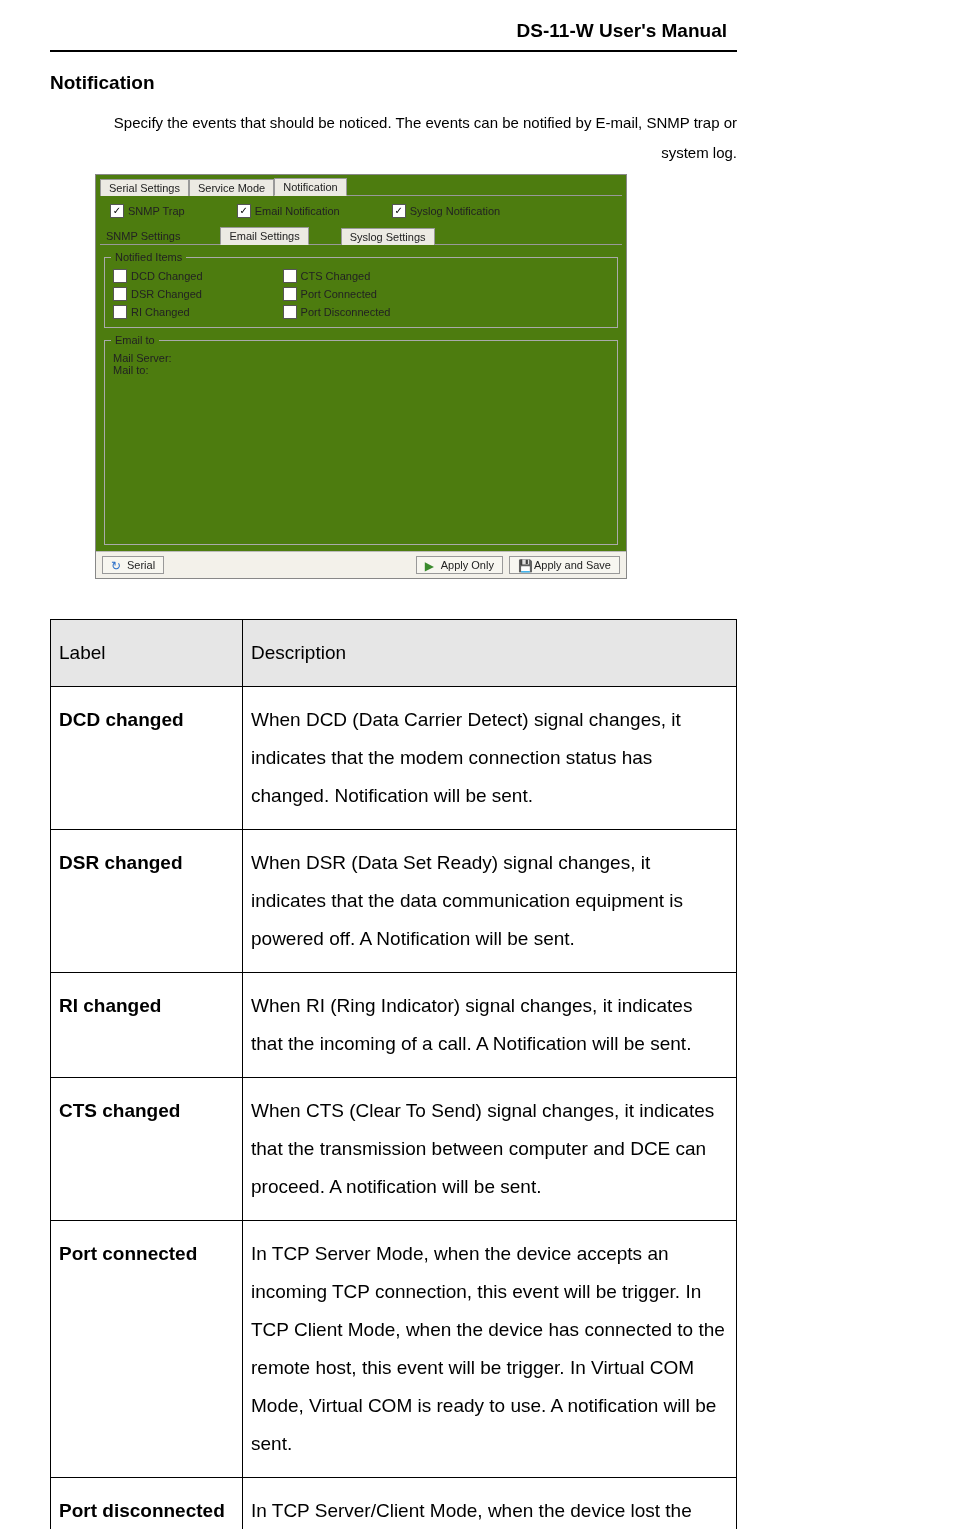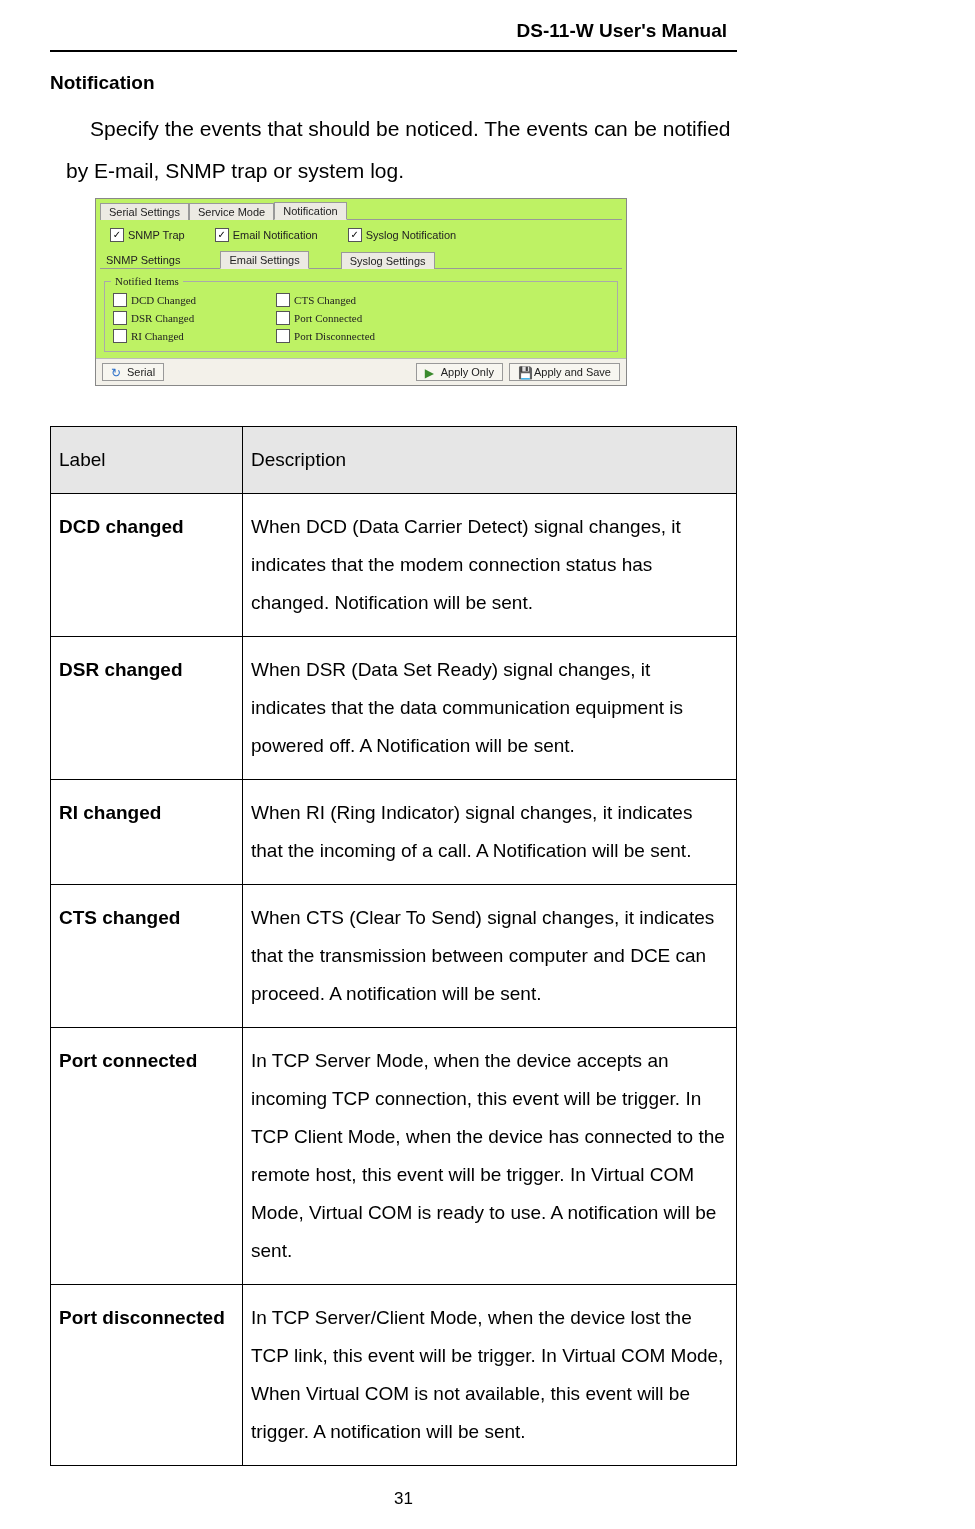--- a/index.html
+++ b/index.html
@@ -25,33 +25,34 @@
     border: none;
     border-top: 2px solid #000;
     margin: 8px 0 20px 0;
   }
   .section-title {
     font-weight: bold;
     font-size: 19px;
     margin: 10px 0 14px 0;
   }
   .body-text {
-    font-size: 21px;
+    font-size: 15px;
     line-height: 2.0;
     margin: 0 0 6px 16px;
+    text-align: right;
   }
   .indent {
     text-indent: 24px;
   }
   
   .ss {
     width: 530px;
     margin: 4px 0 40px 45px;
     border: 1px solid #888;
-    background: #bef264;
+    background: #4d7c0f;
     font-family: Tahoma, Arial, sans-serif;
     font-size: 11px;
     color: #222;
   }
   .ss-tabs-row {
     display: flex;
     align-items: flex-end;
     padding: 2px 4px 0 4px;
     gap: 0;
   }
@@ -68,21 +69,21 @@
     background: #eceae3;
     border-bottom: 1px solid #eceae3;
     z-index: 1;
   }
   .ss-tabs-underline {
     border-top: 1px solid #999;
     margin: 0 4px;
   }
   .ss-row {
     display: flex;
-    gap: 30px;
+    gap: 52px;
     padding: 8px 14px;
   }
   .ss-check {
     display: flex;
     align-items: center;
     gap: 4px;
     font-size: 11px;
   }
   .cb {
     width: 12px;
@@ -94,21 +95,20 @@
     justify-content: center;
     font-size: 10px;
     line-height: 1;
   }
   .cb.checked::after { content: "✓"; color: #000; font-size: 10px; }
   .ss-label-inline { font-size: 11px; margin-right: 2px; }
   .ss-fieldset {
     border: 1px solid #aaa;
     margin: 6px 8px;
     padding: 6px 8px 8px 8px;
-    font-family: Liberation Serif, serif;
   }
   .ss-legend {
     font-size: 11px;
     padding: 0 4px;
     margin-left: -2px;
   }
   .ss-grid {
     display: flex;
     gap: 80px;
   }
@@ -239,20 +239,26 @@
               <span>Port Connected</span>
             </label>
           <label class="ss-check">
               <span class="cb"></span>
               <span>Port Disconnected</span>
             </label>
         </div>
       </div>
     </fieldset>
 
+    <fieldset class="ss-fieldset" style="border-top:1px solid #aaa;">
+      <legend class="ss-legend">Email to</legend>
+      <span class="lbl">Mail Server:</span><br>
+      <span class="lbl">Mail to:</span>
+      <div class="ss-blank"></div>
+    </fieldset>
 
     <div class="ss-footer">
       <div>
         <span class="ss-btn">
           <span class="icn icn-refresh">↻</span>
           <span>Serial</span>
         </span>
       </div>
       <div class="ss-footer-right">
         <span class="ss-btn">

